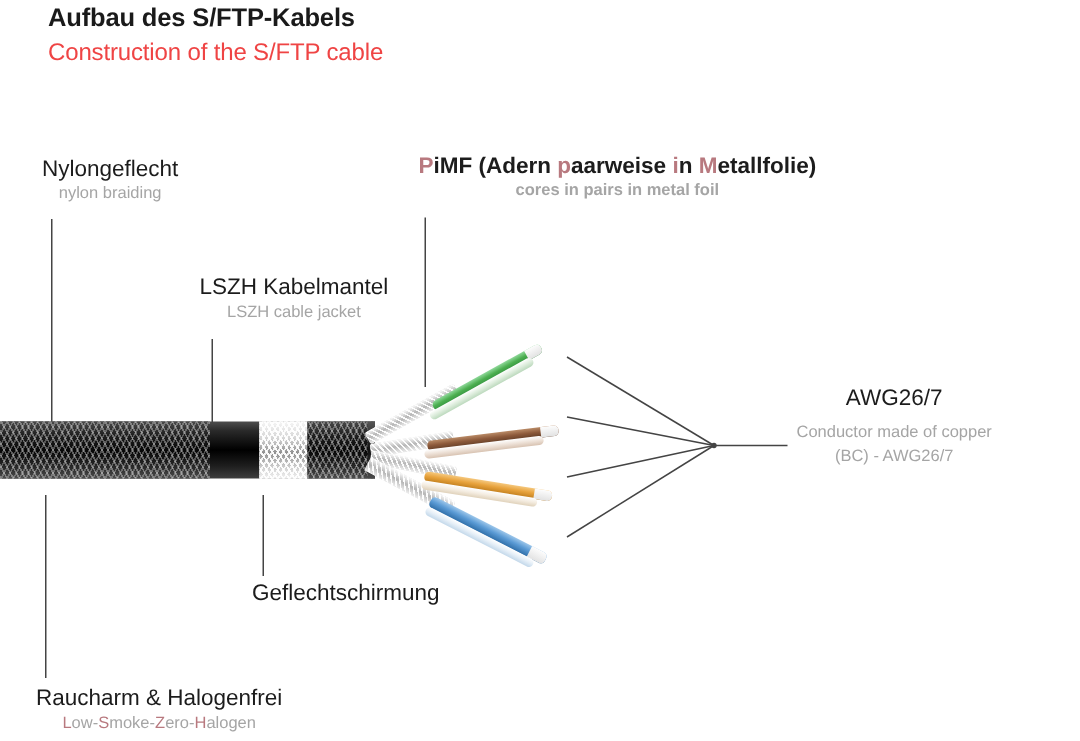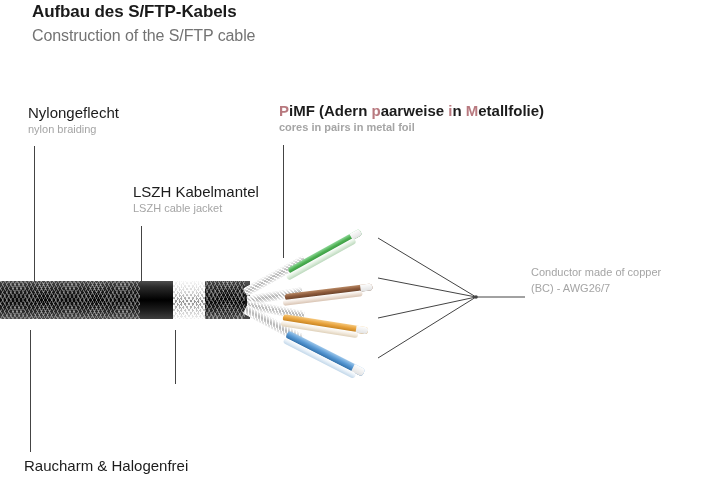--- a/index.html
+++ b/index.html
@@ -1,25 +1,25 @@
 <!DOCTYPE html>
 <html><head>
 <meta charset="utf-8">
 <style>
   html,body{margin:0;padding:0;}
   body{
     width:720px;height:494px;background:#ffffff;position:relative;overflow:hidden;
     font-family:"Liberation Sans","DejaVu Sans",sans-serif;
     -webkit-font-smoothing:antialiased;
   }
-  .abs{position:absolute;}
+  .abs{position:absolute;text-align:center;}
 
   
   #title-de{left:32px;top:2px;font-size:17px;font-weight:bold;color:#1a1a1a;letter-spacing:-0.1px;}
-  #title-en{left:32px;top:27px;font-size:16px;font-weight:normal;color:#737373;letter-spacing:-0.1px;}
+  #title-en{left:32px;top:27px;font-size:16px;font-weight:normal;color:#ef4444;letter-spacing:-0.1px;}
 
   
   .label-de{font-size:15px;color:#1c1c1c;white-space:nowrap;line-height:16px;}
   .label-en{font-size:11px;color:#a5a5a5;white-space:nowrap;line-height:16px;}
   .hl{color:#b8797f;}
 
   #lbl-nylon{left:28px;top:105px;}
   #lbl-pimf{left:279px;top:103px;font-weight:bold;}
   #lbl-lszh{left:133px;top:184px;}
   #lbl-conductor{left:531px;top:258px;}
@@ -175,23 +175,28 @@
   </div>
   <div class="label-en">cores in pairs in metal foil</div>
 </div>
 
 <div class="abs" id="lbl-lszh">
   <div class="label-de">LSZH Kabelmantel</div>
   <div class="label-en">LSZH cable jacket</div>
 </div>
 
 <div class="abs" id="lbl-conductor">
+  <div class="label-de two">AWG26/7</div>
   <div style="height:6px;"></div>
   <div class="label-en two">Conductor made of copper</div>
   <div class="label-en two">(BC) - AWG26/7</div>
 </div>
 
 <div class="abs" id="lbl-braid">
+  <div class="label-de">Geflechtschirmung</div>
 </div>
 
 <div class="abs" id="lbl-lsz">
   <div class="label-de">Raucharm &amp; Halogenfrei</div>
+  <div class="label-en">
+    <span class="hl">L</span><span>ow-</span><span class="hl">S</span><span>moke-</span><span class="hl">Z</span><span>ero-</span><span class="hl">H</span><span>alogen</span>
+  </div>
 </div>
 
 </body></html>

